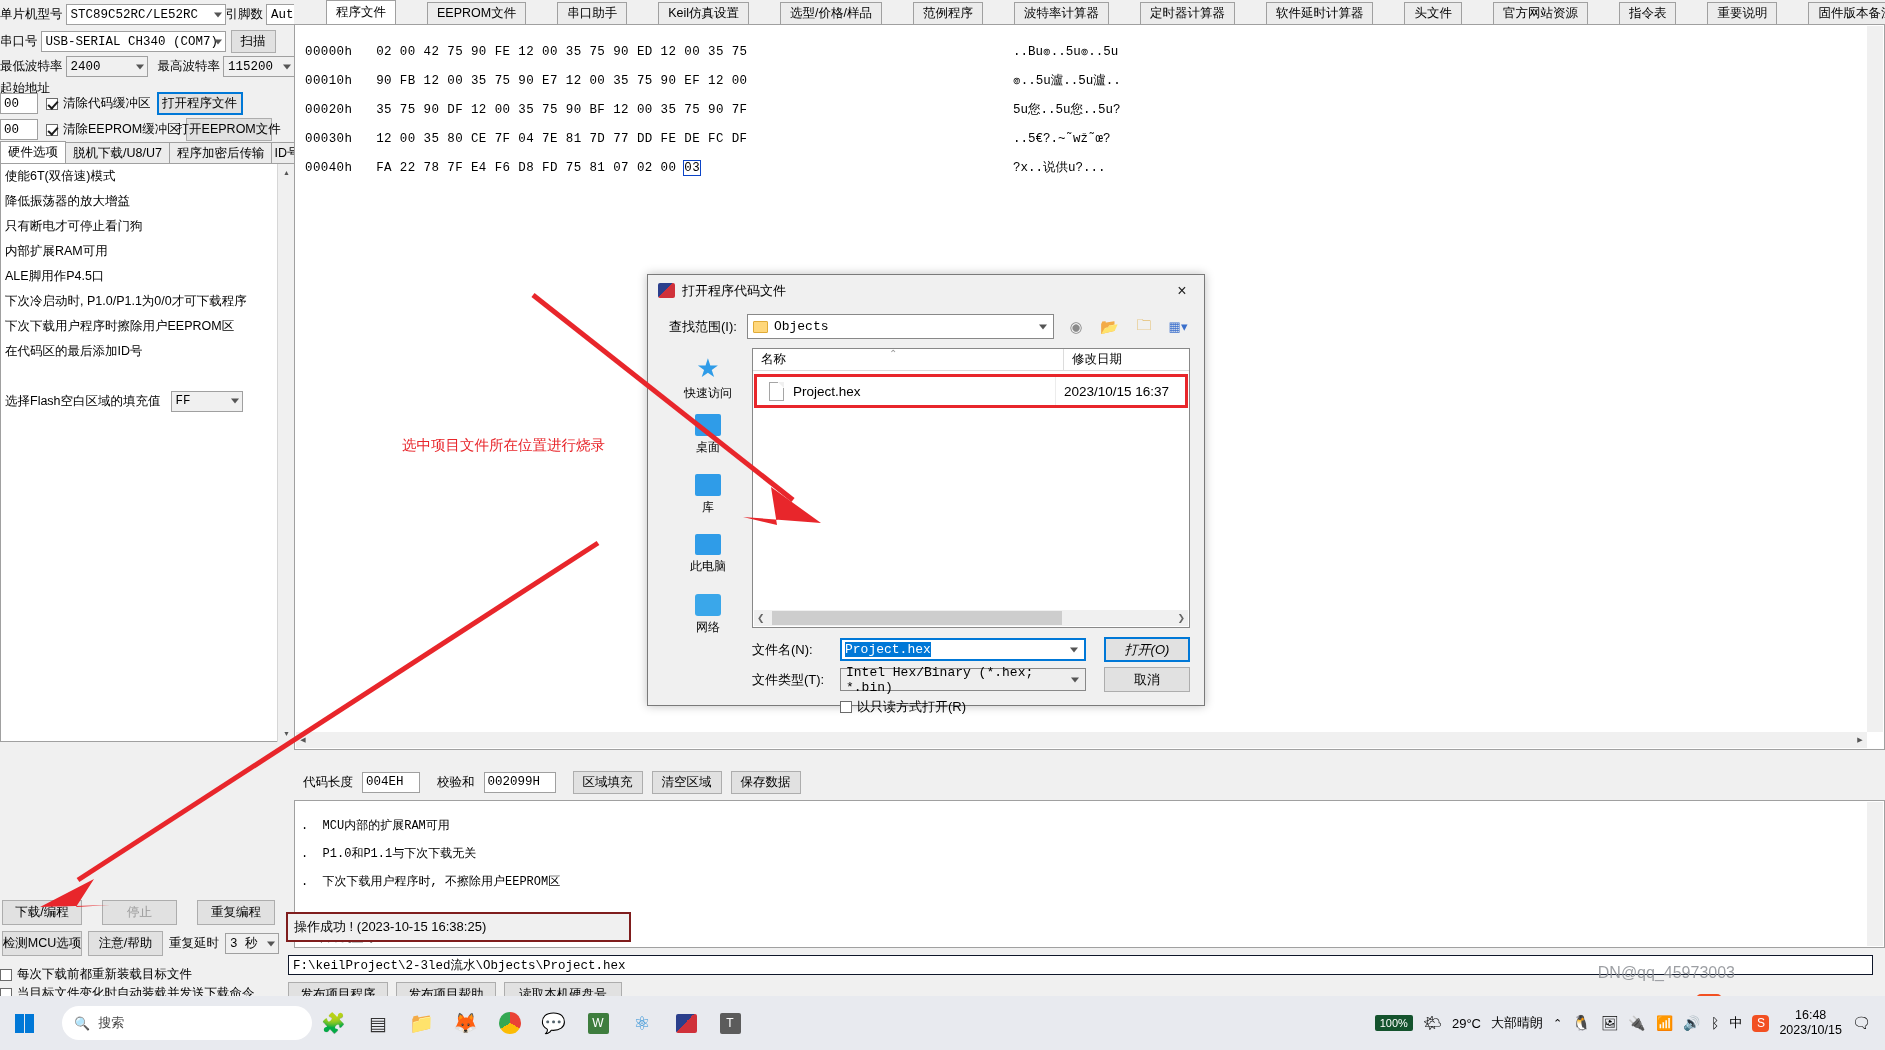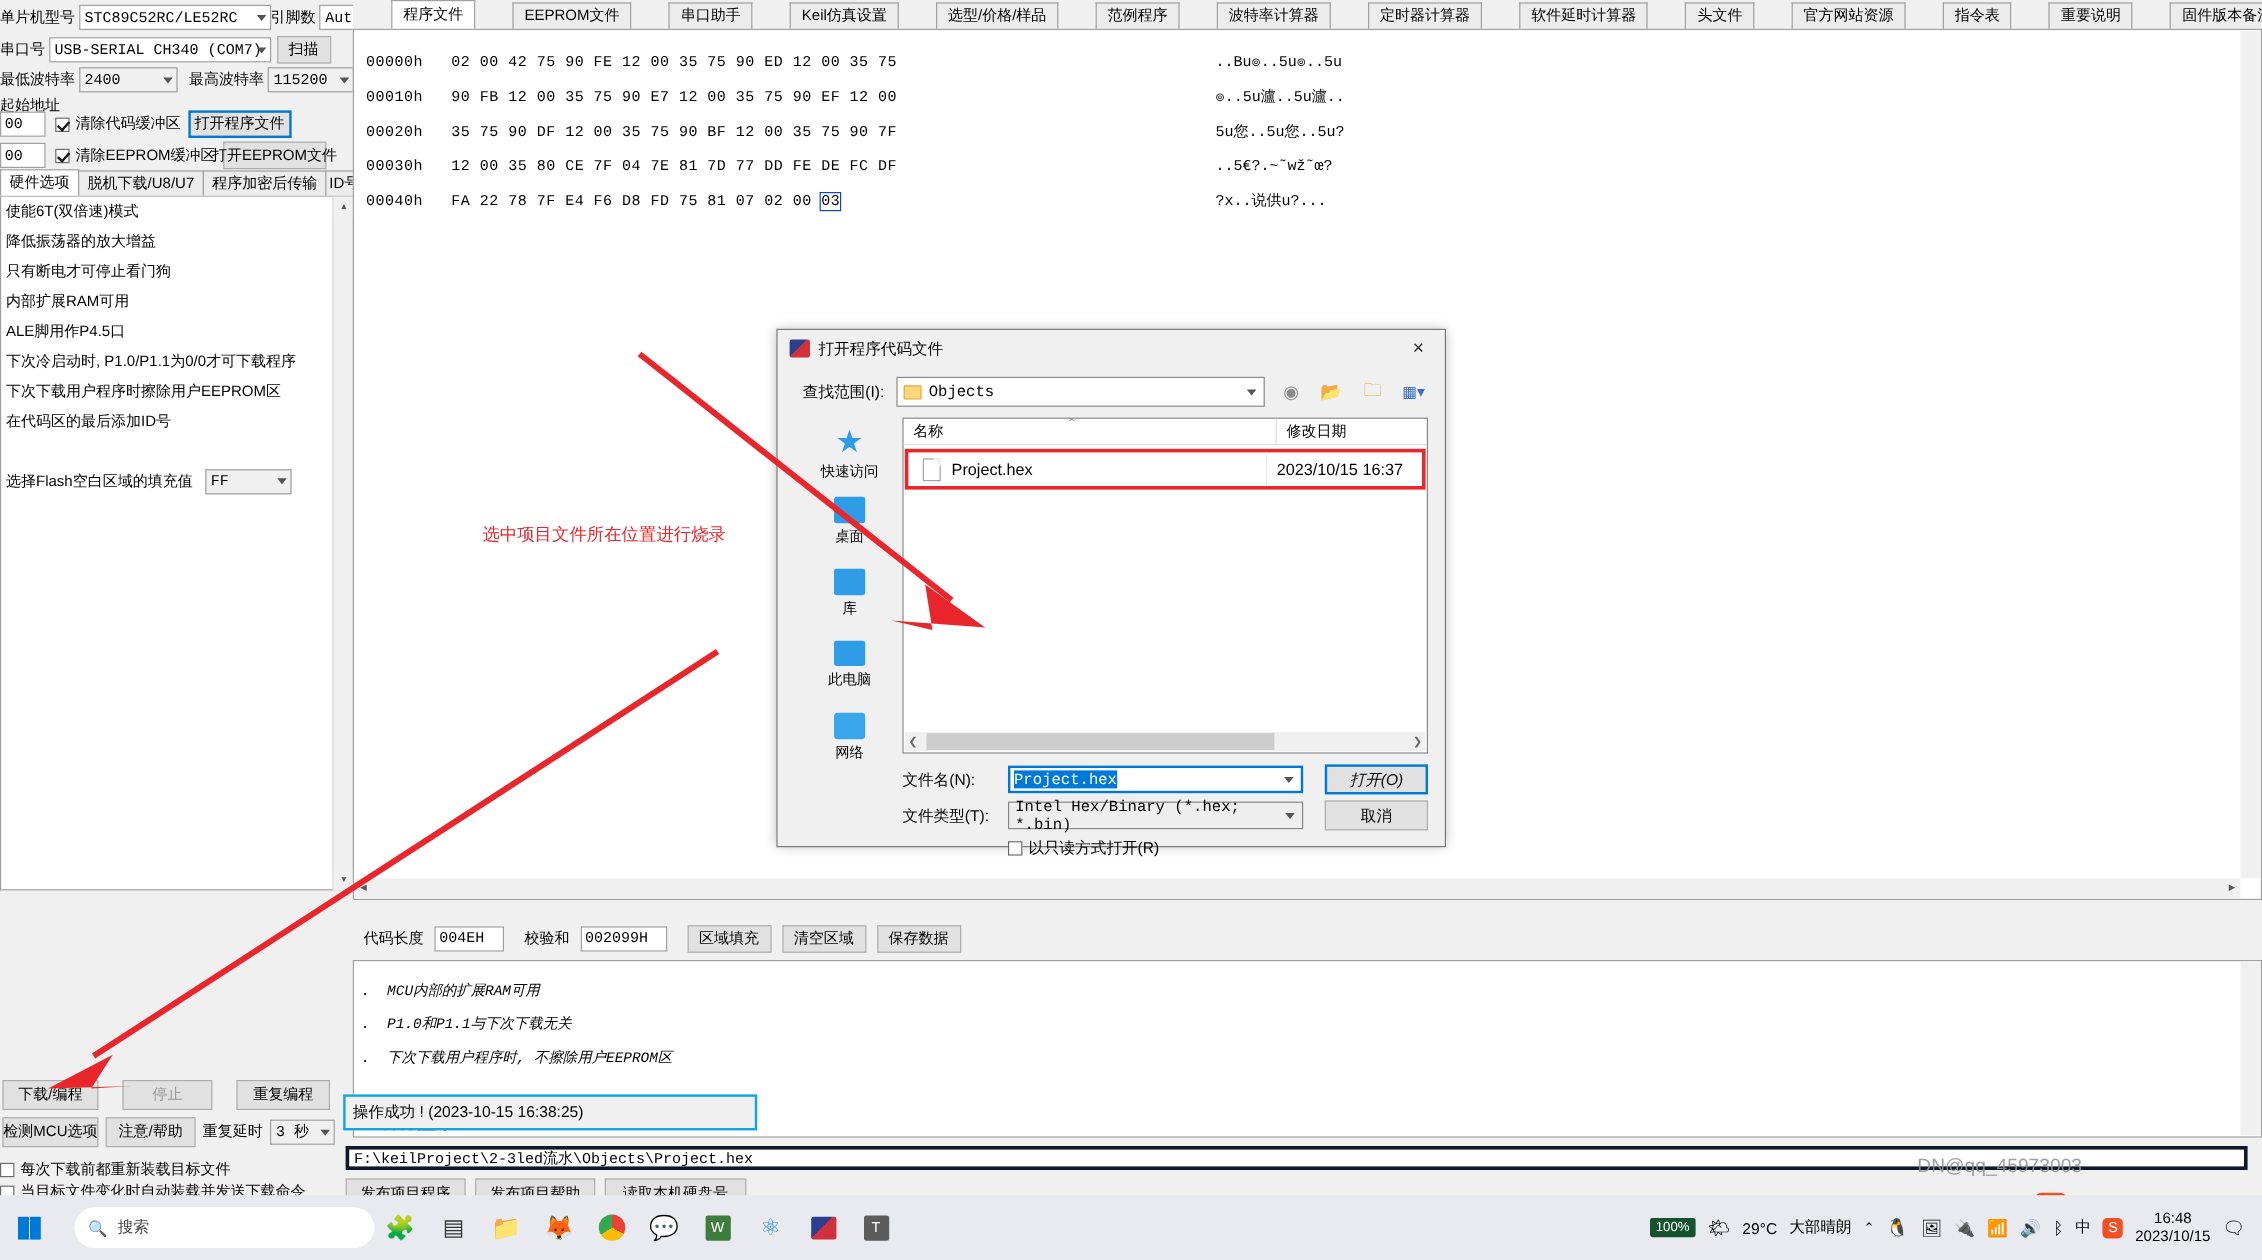--- a/index.html
+++ b/index.html
@@ -93,27 +93,27 @@
 
   
   #codebar{ position:absolute; left:294px; top:766px; right:0; height:32px;
             display:flex; align-items:center; gap:9px; padding-left:9px; }
 
   
   #logwrap{ position:absolute; left:294px; top:800px; right:0; height:148px;
             background:#fff; border:1px solid #a0a0a0; }
   #log{ position:absolute; left:6px; top:4px; right:28px;
         font-family:"Liberation Mono","DejaVu Sans Mono",monospace; font-size:12px;
-        line-height:14px; white-space:pre;font-style:italic; }
+        line-height:14px; white-space:pre; }
   #logscroll{ position:absolute; right:1px; top:1px; width:16px; bottom:1px; background:#f0f0f0;}
   #statusbox{ position:absolute; left:286px; top:912px; width:345px; height:30px;
-              border:2px solid #0ea5e9; background:#f0f0f0; display:flex; align-items:center;
+              border:2px solid #7f1d1d; background:#f0f0f0; display:flex; align-items:center;
               padding-left:6px; font-size:13px;}
   #pathbox{ position:absolute; left:288px; top:955px; right:12px; height:20px;
-            background:#fff;border:3px solid #0f172a; display:flex;align-items:center;padding-left:4px;
+            background:#fff;border:1px solid #0f172a; display:flex;align-items:center;padding-left:4px;
             font-family:"Liberation Mono","DejaVu Sans Mono",monospace; font-size:12.5px;}
   #pubbtns{ position:absolute; left:288px; top:982px; display:flex; gap:8px;}
 
   
   #blbtns{ position:absolute; left:0; top:900px; width:294px; }
   .chkline{ display:flex;align-items:center;gap:5px; font-size:12.5px; height:19px; }
 
   
   #dlg{ position:absolute; left:647px; top:274px; width:558px; height:432px;
         background:#f0f0f0; border:1px solid #7a7a7a; box-shadow:0 0 9px rgba(0,0,0,.25);}

